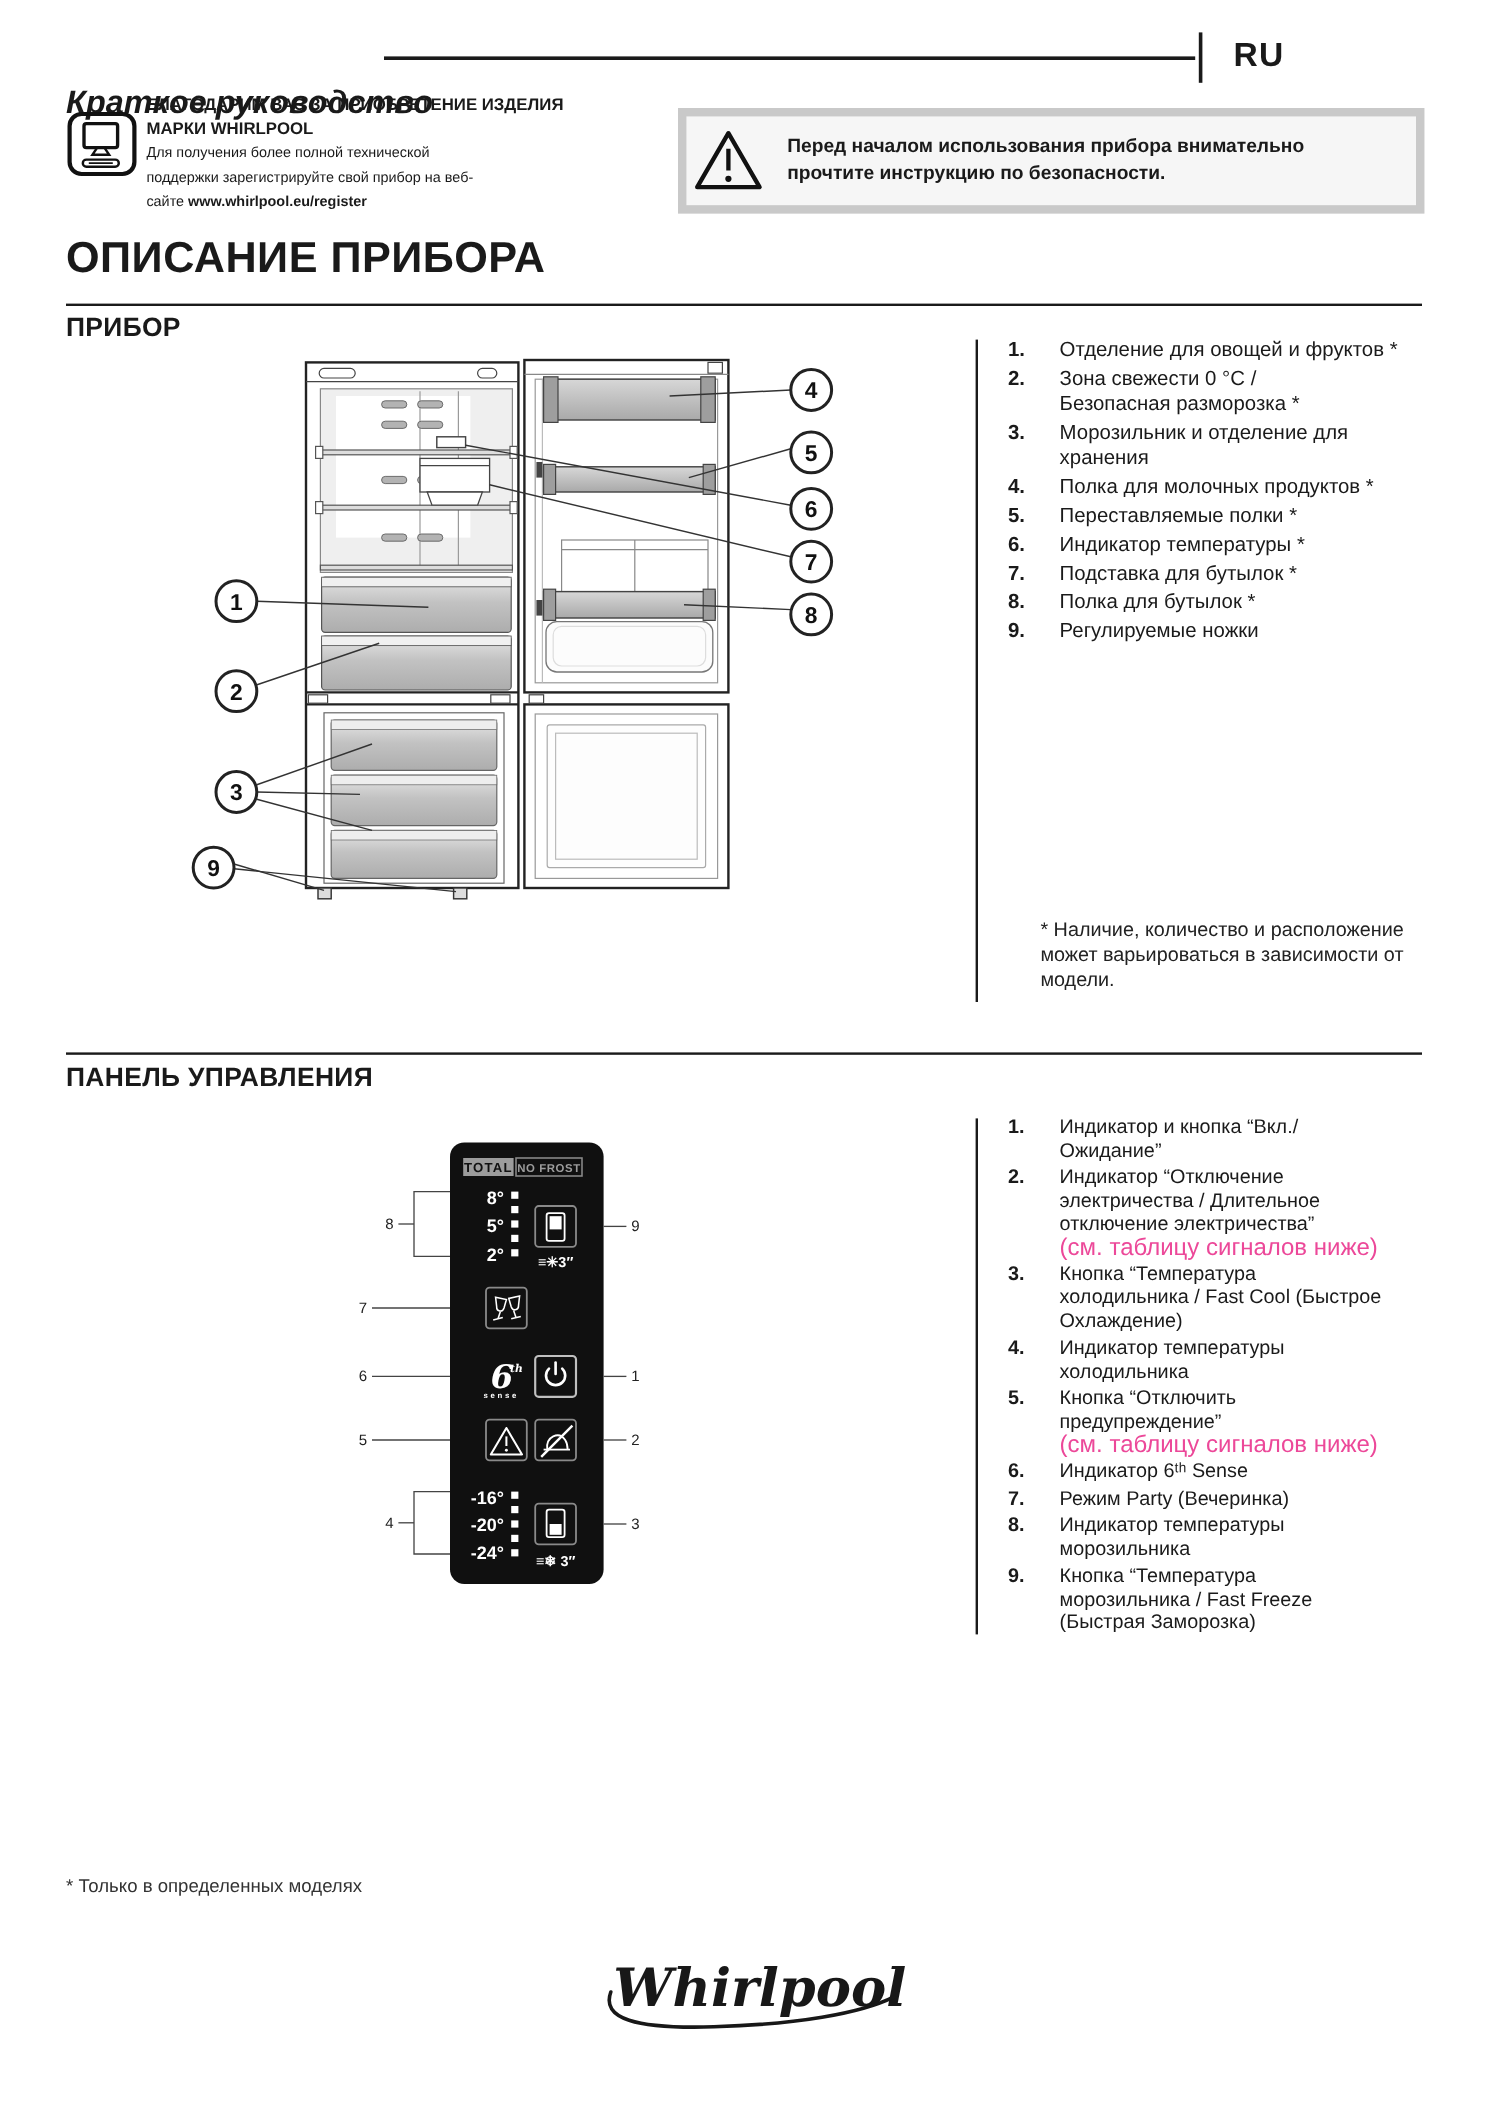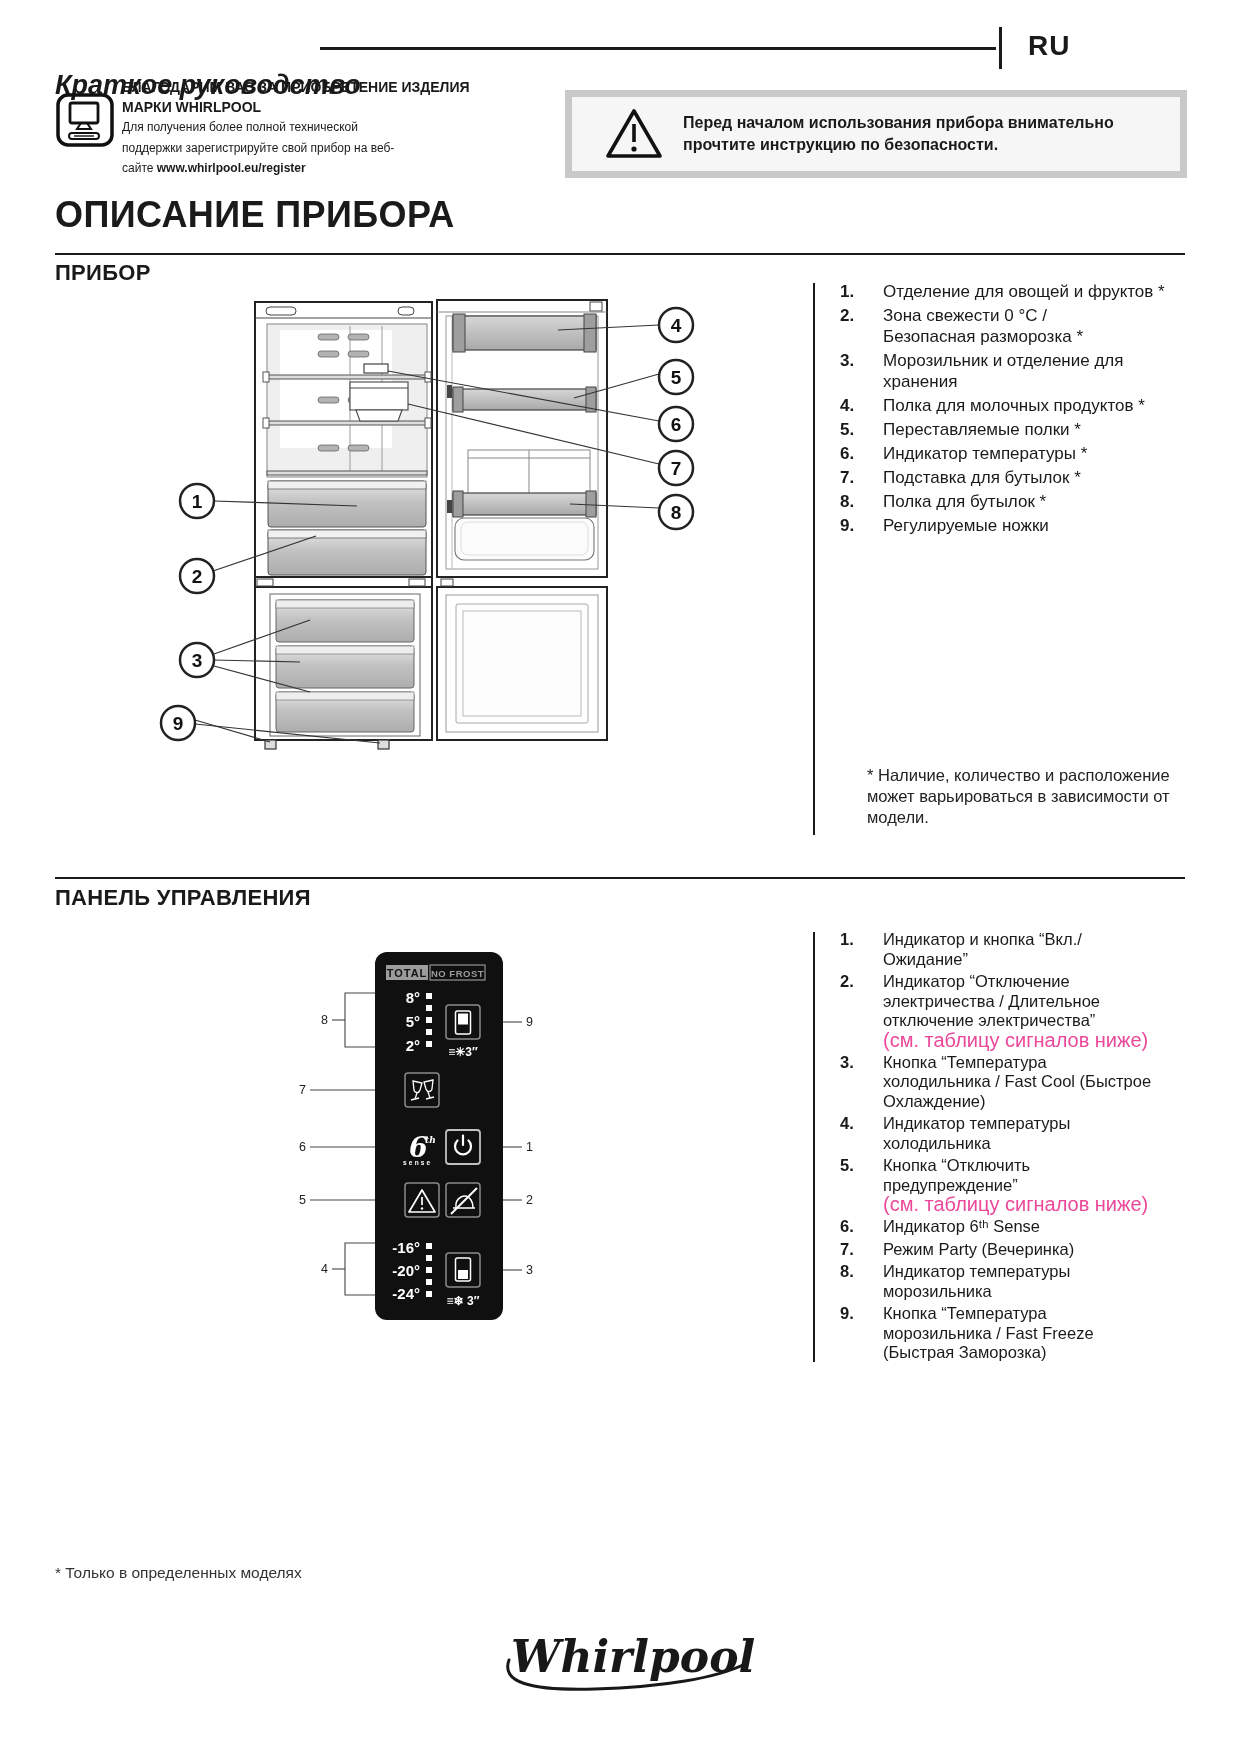--- a/index.html
+++ b/index.html
@@ -8,21 +8,21 @@
   .abs{position:absolute;}
   .h-rule{background:#1a1a1a;height:2px;}
   .v-rule{background:#1a1a1a;width:2px;}
   .doc-title{font-size:27px;font-weight:bold;font-style:italic;margin-top:40px;}
   .lang{font-size:28px;font-weight:800;letter-spacing:1px;}
   .page-title{font-size:36px;font-weight:800;letter-spacing:.4px;margin-top:22px;}
   .sec-h{font-size:22px;font-weight:800;letter-spacing:.3px;}
   .intro-bold{font-weight:bold;font-size:14px;line-height:19.5px;white-space:pre-line;}
   .intro-reg{font-size:12px;line-height:19.5px;margin-top:1px;}
   .warnbox{border:7px solid #c9c9c9;background:#f6f6f6;box-sizing:border-box;
-           display:flex;align-items:center;gap:20px;padding:0 33px;}
+           display:flex;align-items:center;gap:20px;padding:0 6px;}
   .warn-text{font-weight:bold;font-size:16px;line-height:22px;white-space:pre-line;}
   .list{width:352px;font-size:17px;line-height:21px;}
   .li{display:grid;grid-template-columns:43px 1fr;margin-bottom:3px;}
   .li .num{font-weight:bold;}
   .cell{white-space:pre-line;}
   .note{display:block;color:#ec4899;font-size:20px;line-height:19px;}
   .fnote{font-size:16.5px;line-height:21px;white-space:pre-line;color:#222;}
   .pg-fnote{font-size:15.5px;color:#333;}
   svg text{font-family:"Liberation Sans",sans-serif;}
   .serif-i{font-family:"DejaVu Serif",serif;font-style:italic;}

